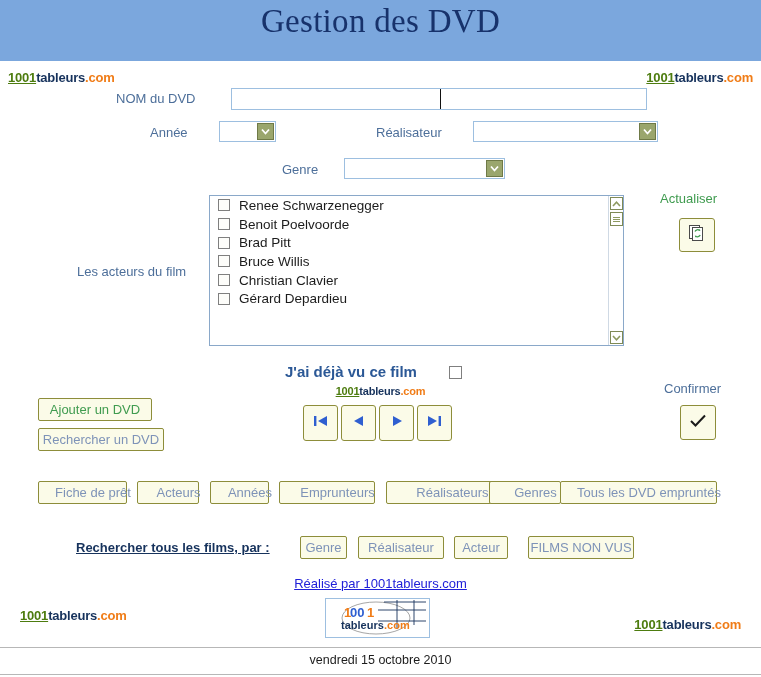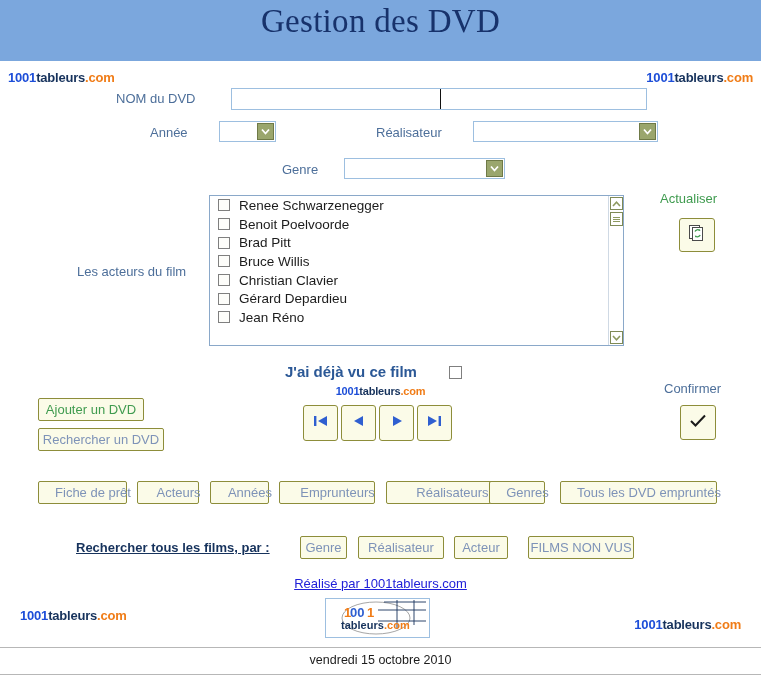--- a/index.html
+++ b/index.html
@@ -34,21 +34,21 @@
   }
 
   
   .logo {
     font-family: "Liberation Sans", sans-serif;
     font-size: 13px;
     font-weight: bold;
     white-space: nowrap;
     letter-spacing: -0.2px;
   }
-  .logo .l-num { color: #1d4ed8; }
+  .logo .l-num { color: #4d7c0f; text-decoration: underline; }
   .logo .l-word { color: #16325c; }
   .logo .l-dom { color: #f07c17; }
 
   #logo-top-left { position: absolute; left: 8px; top: 70px; }
   #logo-top-right { position: absolute; right: 8px; top: 70px; }
   #logo-mid { position: absolute; left: 0; top: 385px; width: 761px; text-align: center; font-size: 11px; }
   #logo-bot-left { position: absolute; left: 20px; top: 608px; }
   #logo-bot-right { position: absolute; right: 20px; top: 617px; }
 
   
@@ -245,30 +245,30 @@
     display: flex;
     align-items: center;
     justify-content: center;
     white-space: nowrap;
     padding: 0 7px;
     height: 23px;
   }
   .btn-green { color: #3f9b4f; }
   .btn-blue  { color: #7e93b8; }
 
-  #btn-ajouter    { left: 38px;  top: 398px; width: 106px; }
+  #btn-ajouter    { left: 38px;  top: 398px; width: 114px; }
   #btn-rechercher { left: 38px;  top: 428px; width: 126px; }
 
   .rowbtn { top: 481px; padding-left: 28px; }
   #btn-fiche        { left: 38px;  width: 89px; }
   #btn-acteurs      { left: 137px; width: 62px; }
   #btn-annees       { left: 210px; width: 59px; }
   #btn-emprunteurs  { left: 279px; width: 96px; }
   #btn-realisateurs { left: 386px; width: 112px; }
-  #btn-genres       { left: 489px; width: 56px; }
+  #btn-genres       { left: 489px; width: 72px; }
   #btn-tousdvd      { left: 560px; width: 157px; }
 
   .searchbtn { top: 536px; }
   #btn-genre2       { left: 300px; width: 47px; }
   #btn-realisateur2 { left: 358px; width: 86px; }
   #btn-acteur2      { left: 454px; width: 54px; }
   #btn-filmsnonvus  { left: 528px; width: 106px; }
 
   #search-all-label {
     position: absolute;
@@ -386,24 +386,20 @@
         <span class="actor-name">Bruce Willis</span>
       </div>
       <div class="actor-row">
         <div class="actor-cb"></div>
         <span class="actor-name">Christian Clavier</span>
       </div>
       <div class="actor-row">
         <div class="actor-cb"></div>
         <span class="actor-name">Gérard Depardieu</span>
       </div>
-      <div class="actor-row">
-        <div class="actor-cb"></div>
-        <span class="actor-name">Jean Réno</span>
-      </div>
     </div>
   <div id="actors-scrollbar">
     <div class="sb-btn" id="sb-up">
       <svg width="9" height="6" viewBox="0 0 9 6">
           <path d="M1 5 L4.5 1.2 L8 5" stroke="#8e9a60" stroke-width="1.6" fill="none"></path>
         </svg>
     </div>
     <div id="sb-thumb">
       <div class="thumb-lines">
           <div></div>

